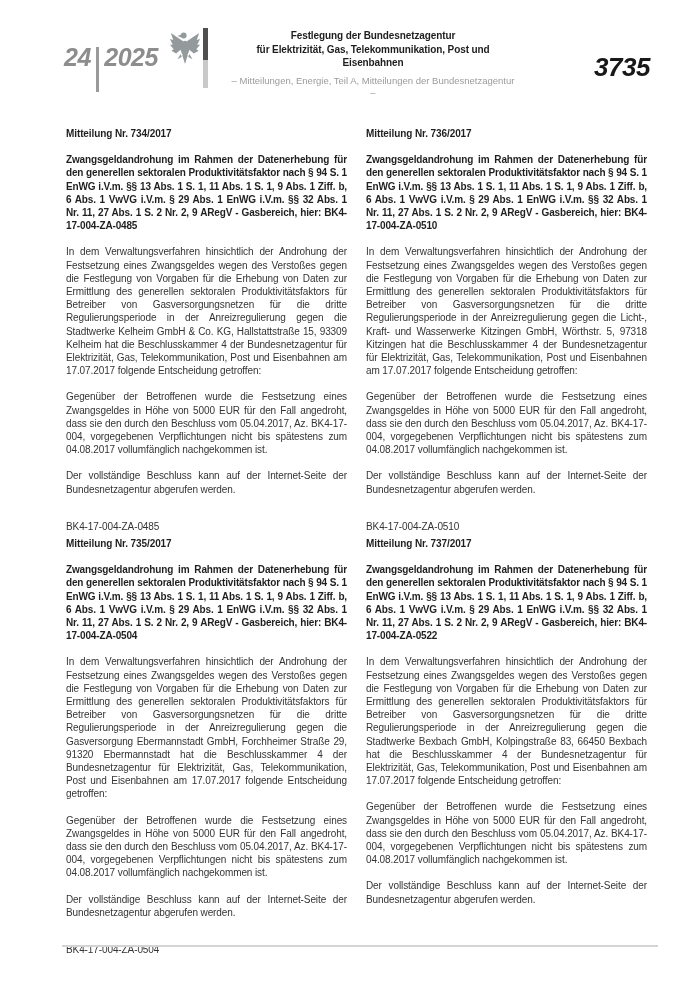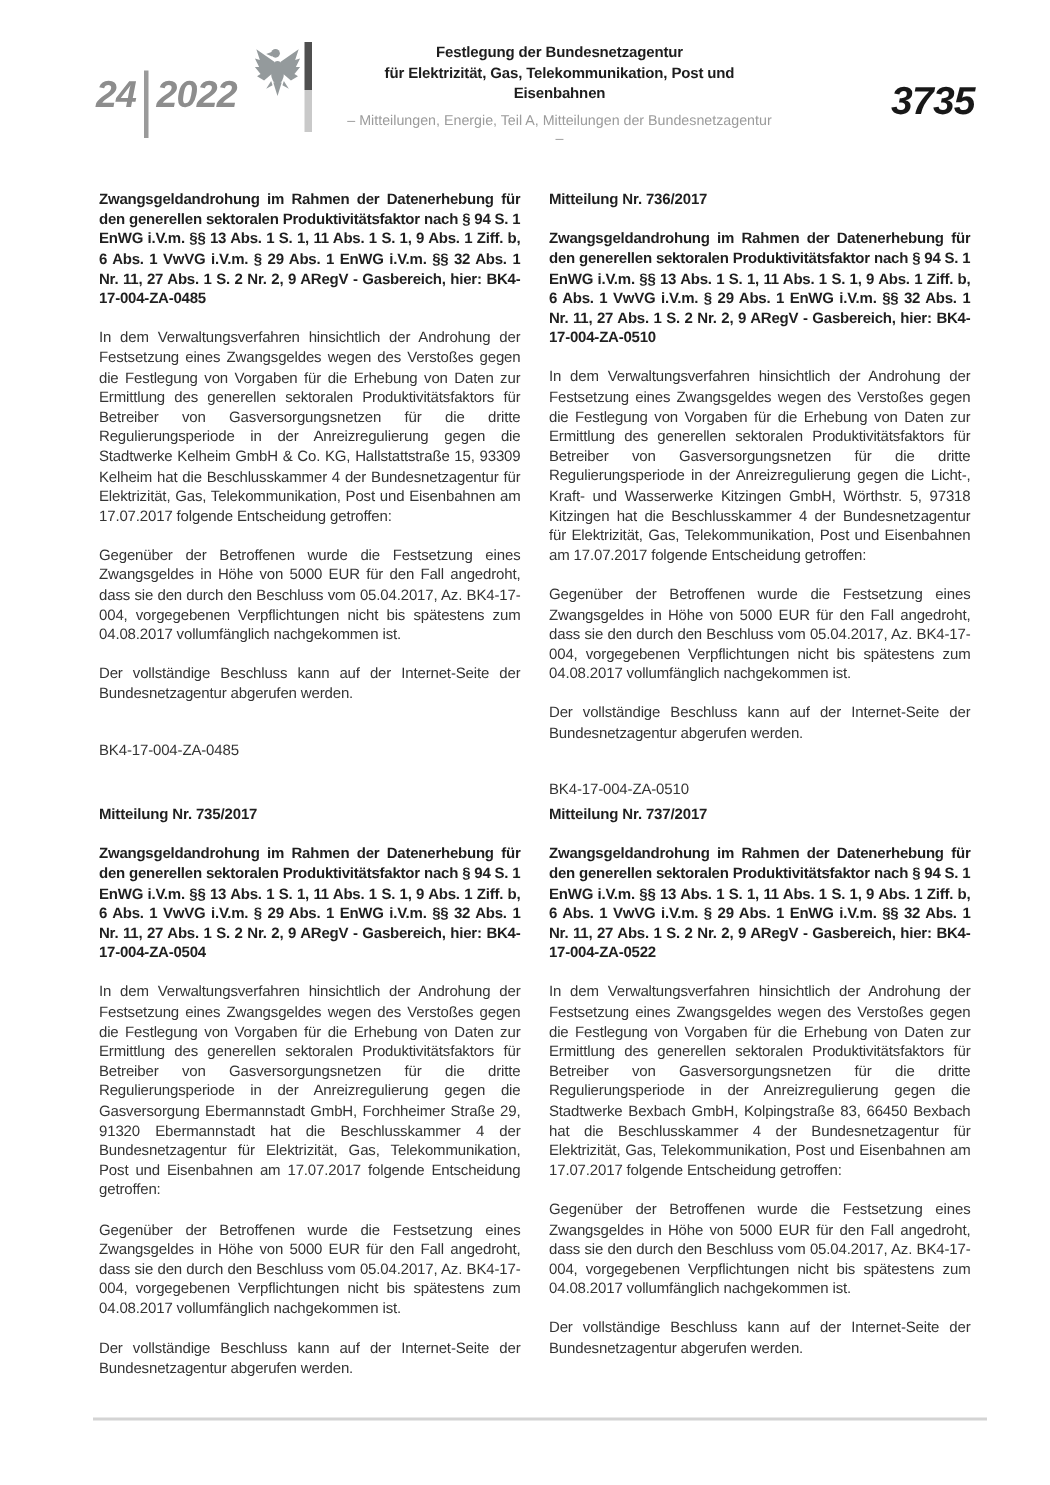--- a/index.html
+++ b/index.html
@@ -12,21 +12,21 @@
     font-family: "Liberation Sans", "DejaVu Sans", sans-serif;
     overflow: hidden;
   }
 
   
   .issue {
     position: absolute;
     left: 64px;
     top: 40px;
     display: flex;
-    align-items: center;
+    align-items: flex-start;
     color: #8d8d8d;
     font-weight: bold;
     font-style: italic;
     font-size: 25px;
     letter-spacing: -0.5px;
   }
   .issue .num { line-height: 34px; }
   .issue-bar {
     width: 3.5px;
     height: 45px;
@@ -137,21 +137,21 @@
   }
 </style>
 </head>
 <body>
 
 <div class="page">
 
   <div class="issue">
     <span class="num">24</span>
     <span class="issue-bar"></span>
-    <span class="num">2022</span>
+    <span class="num">2025</span>
   </div>
 
   <div class="eagle">
     <svg width="32" height="38" viewBox="0 0 34 40" aria-hidden="true">
       <g fill="#949a9c">
         <path d="M15 14 L2 5 L4.5 12.5 L1 11.5 L4 17.5 L1 17.5 L5 22.5 L2.5 24 L7.5 27 L13.5 22 Z"></path>
         <path d="M19 14 L32 5 L29.5 12.5 L33 11.5 L30 17.5 L33 17.5 L29 22.5 L31.5 24 L26.5 27 L20.5 22 Z"></path>
         <ellipse cx="17" cy="21.5" rx="4.6" ry="8.2"></ellipse>
         <circle cx="15.6" cy="7.8" r="3.1"></circle>
         <path d="M13.2 6.8 L9 8.4 L13.2 10 Z"></path>
@@ -172,33 +172,35 @@
     <div class="t2">für Elektrizität, Gas, Telekommunikation, Post und Eisenbahnen</div>
     <div class="t3">– Mitteilungen, Energie, Teil A, Mitteilungen der Bundesnetzagentur –</div>
   </div>
 
   <div class="page-number">3735</div>
 
   <div class="content">
 
     <div class="col">
       <section class="notice first">
+        <h3>Mitteilung Nr. 734/2017</h3>
         <p class="title">Zwangsgeldandrohung im Rahmen der Datenerhebung für den generellen sektoralen Produktivitätsfaktor nach § 94 S. 1 EnWG i.V.m. §§ 13 Abs. 1 S. 1, 11 Abs. 1 S. 1, 9 Abs. 1 Ziff. b, 6 Abs. 1 VwVG i.V.m. § 29 Abs. 1 EnWG i.V.m. §§ 32 Abs. 1 Nr. 11, 27 Abs. 1 S. 2 Nr. 2, 9 ARegV - Gasbereich, hier: BK4-17-004-ZA-0485</p>
         <p class="body">In dem Verwaltungsverfahren hinsichtlich der Androhung der Festsetzung eines Zwangsgeldes wegen des Verstoßes gegen die Festlegung von Vorgaben für die Erhebung von Daten zur Ermittlung des generellen sektoralen Produktivitätsfaktors für Betreiber von Gasversorgungsnetzen für die dritte Regulierungsperiode in der Anreizregulierung gegen die Stadtwerke Kelheim GmbH &amp; Co. KG, Hallstattstraße 15, 93309 Kelheim hat die Beschlusskammer 4 der Bundesnetzagentur für Elektrizität, Gas, Telekommunikation, Post und Eisenbahnen am 17.07.2017 folgende Entscheidung getroffen:</p>
         <p class="body">Gegenüber der Betroffenen wurde die Festsetzung eines Zwangsgeldes in Höhe von 5000 EUR für den Fall angedroht, dass sie den durch den Beschluss vom 05.04.2017, Az. BK4-17-004, vorgegebenen Verpflichtungen nicht bis spätestens zum 04.08.2017 vollumfänglich nachgekommen ist.</p>
         <p class="body">Der vollständige Beschluss kann auf der Internet-Seite der Bundesnetzagentur abgerufen werden.</p>
         <p class="ref">BK4-17-004-ZA-0485</p>
       </section>
 
       <section class="notice">
         <h3>Mitteilung Nr. 735/2017</h3>
         <p class="title">Zwangsgeldandrohung im Rahmen der Datenerhebung für den generellen sektoralen Produktivitätsfaktor nach § 94 S. 1 EnWG i.V.m. §§ 13 Abs. 1 S. 1, 11 Abs. 1 S. 1, 9 Abs. 1 Ziff. b, 6 Abs. 1 VwVG i.V.m. § 29 Abs. 1 EnWG i.V.m. §§ 32 Abs. 1 Nr. 11, 27 Abs. 1 S. 2 Nr. 2, 9 ARegV - Gasbereich, hier: BK4-17-004-ZA-0504</p>
         <p class="body">In dem Verwaltungsverfahren hinsichtlich der Androhung der Festsetzung eines Zwangsgeldes wegen des Verstoßes gegen die Festlegung von Vorgaben für die Erhebung von Daten zur Ermittlung des generellen sektoralen Produktivitätsfaktors für Betreiber von Gasversorgungsnetzen für die dritte Regulierungsperiode in der Anreizregulierung gegen die Gasversorgung Ebermannstadt GmbH, Forchheimer Straße 29, 91320 Ebermannstadt hat die Beschlusskammer 4 der Bundesnetzagentur für Elektrizität, Gas, Telekommunikation, Post und Eisenbahnen am 17.07.2017 folgende Entscheidung getroffen:</p>
         <p class="body">Gegenüber der Betroffenen wurde die Festsetzung eines Zwangsgeldes in Höhe von 5000 EUR für den Fall angedroht, dass sie den durch den Beschluss vom 05.04.2017, Az. BK4-17-004, vorgegebenen Verpflichtungen nicht bis spätestens zum 04.08.2017 vollumfänglich nachgekommen ist.</p>
         <p class="body">Der vollständige Beschluss kann auf der Internet-Seite der Bundesnetzagentur abgerufen werden.</p>
+        <p class="ref">BK4-17-004-ZA-0504</p>
       </section>
     </div>
 
     <div class="col">
       <section class="notice first">
         <h3>Mitteilung Nr. 736/2017</h3>
         <p class="title">Zwangsgeldandrohung im Rahmen der Datenerhebung für den generellen sektoralen Produktivitätsfaktor nach § 94 S. 1 EnWG i.V.m. §§ 13 Abs. 1 S. 1, 11 Abs. 1 S. 1, 9 Abs. 1 Ziff. b, 6 Abs. 1 VwVG i.V.m. § 29 Abs. 1 EnWG i.V.m. §§ 32 Abs. 1 Nr. 11, 27 Abs. 1 S. 2 Nr. 2, 9 ARegV - Gasbereich, hier: BK4-17-004-ZA-0510</p>
         <p class="body">In dem Verwaltungsverfahren hinsichtlich der Androhung der Festsetzung eines Zwangsgeldes wegen des Verstoßes gegen die Festlegung von Vorgaben für die Erhebung von Daten zur Ermittlung des generellen sektoralen Produktivitätsfaktors für Betreiber von Gasversorgungsnetzen für die dritte Regulierungsperiode in der Anreizregulierung gegen die Licht-, Kraft- und Wasserwerke Kitzingen GmbH, Wörthstr. 5, 97318 Kitzingen hat die Beschlusskammer 4 der Bundesnetzagentur für Elektrizität, Gas, Telekommunikation, Post und Eisenbahnen am 17.07.2017 folgende Entscheidung getroffen:</p>
         <p class="body">Gegenüber der Betroffenen wurde die Festsetzung eines Zwangsgeldes in Höhe von 5000 EUR für den Fall angedroht, dass sie den durch den Beschluss vom 05.04.2017, Az. BK4-17-004, vorgegebenen Verpflichtungen nicht bis spätestens zum 04.08.2017 vollumfänglich nachgekommen ist.</p>
         <p class="body">Der vollständige Beschluss kann auf der Internet-Seite der Bundesnetzagentur abgerufen werden.</p>

